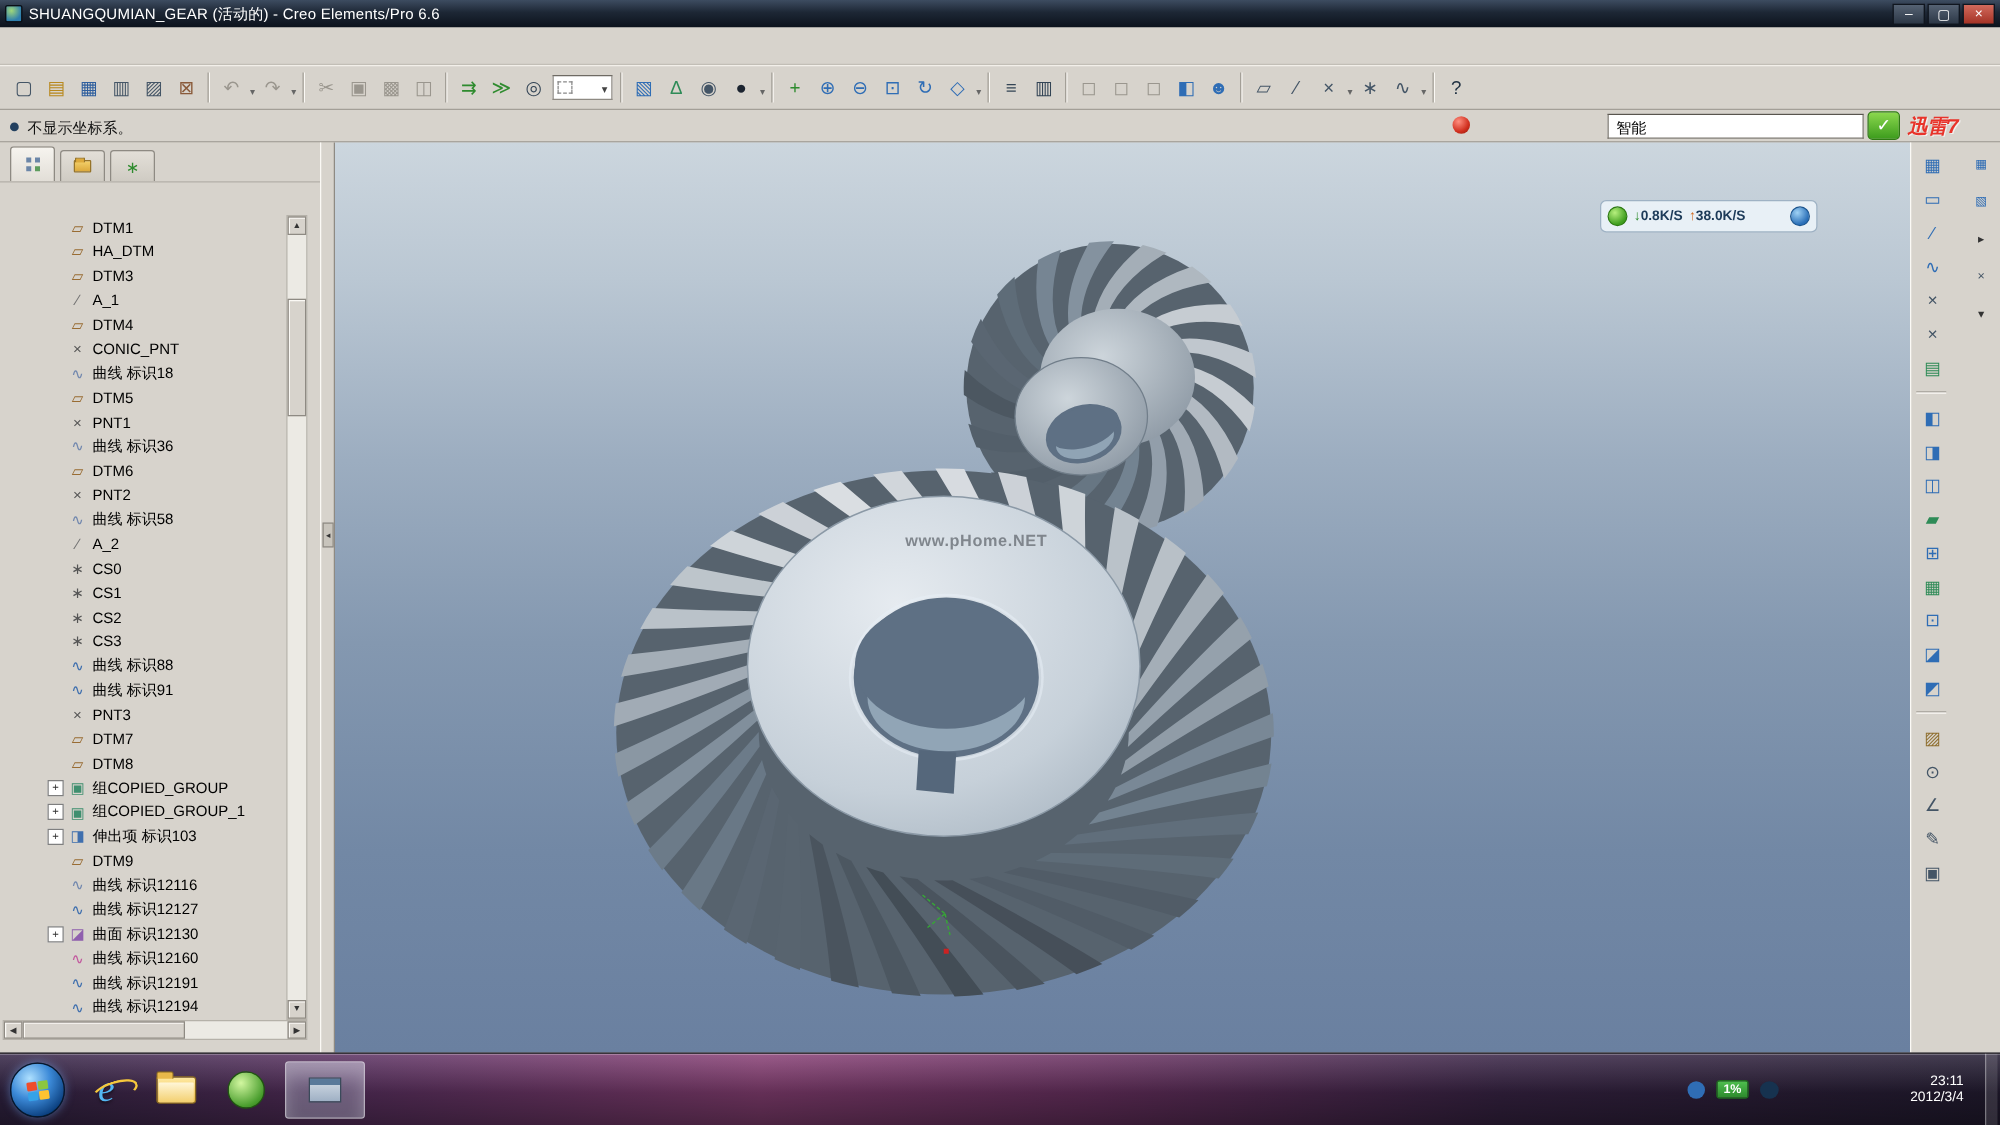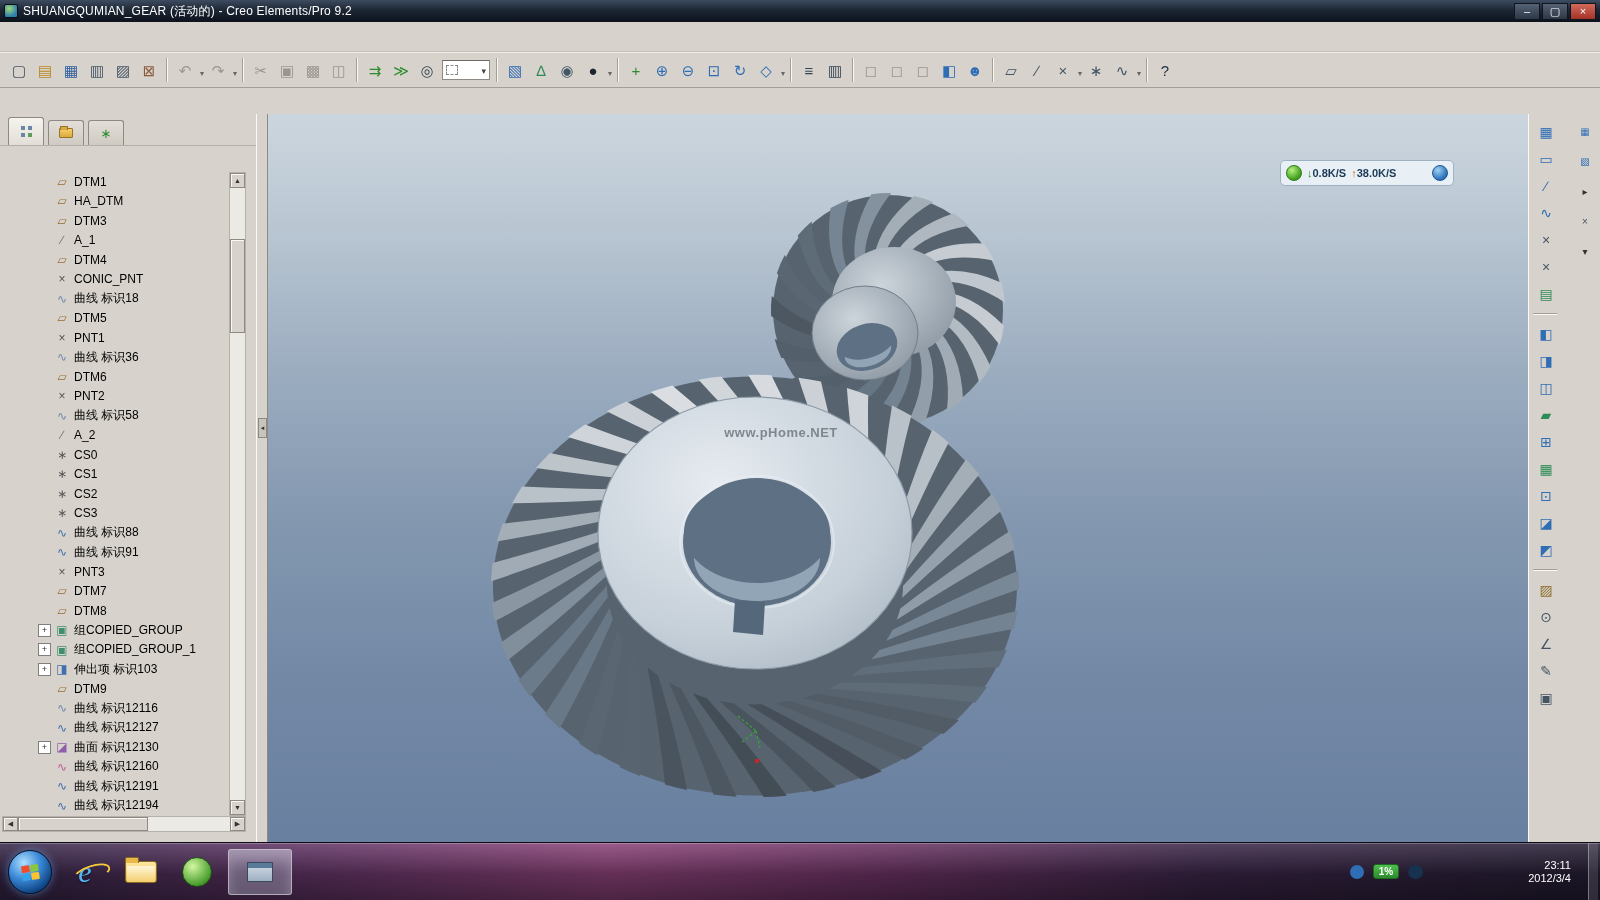--- a/index.html
+++ b/index.html
@@ -197,21 +197,21 @@
   .show-desktop{width:10px;height:58px;margin-left:8px;background:rgba(255,255,255,.12);
     border-left:1px solid rgba(255,255,255,.35);}
 </style>
 </head>
 <body>
 
 <div class="screen" data-name="screen">
 
   <div class="titlebar" data-name="titlebar">
     <span class="app-icon" data-name="app-icon"></span>
-    <span class="title-text" data-name="window-title">SHUANGQUMIAN_GEAR (活动的) - Creo Elements/Pro 9.2</span>
+    <span class="title-text" data-name="window-title">SHUANGQUMIAN_GEAR (活动的) - Creo Elements/Pro 6.6</span>
     <span class="win-btns" data-name="window-controls">
       <span class="wbtn" data-name="minimize-button">–</span>
       <span class="wbtn" data-name="maximize-button">▢</span>
       <span class="wbtn close" data-name="close-button">×</span>
     </span>
   </div>
 
   <div class="menubar" data-name="menubar">
 
   <span class="menu-item" data-name="menu-file"></span>
@@ -351,20 +351,28 @@
       </span>
       <span class="tbtn has-dd" data-name="sketch-datum-curve" style="--ic: #445566;">
         <span class="glyph" data-name="toolbar-icon">∿</span>
       </span>
       <span class="tsep" data-name="toolbar-separator"></span>
       <span class="tbtn" data-name="context-help" style="--ic: #223344;">
         <span class="glyph" data-name="toolbar-icon">?</span>
       </span>
     </div>
 
+  <div class="msgbar" data-name="message-bar">
+    <span class="msg-dot" data-name="status-dot-icon"></span>
+    <span class="msg-text" data-name="status-message">不显示坐标系。</span>
+    <span class="status-ball" data-name="model-status-icon"></span>
+    <span class="search-box" data-name="search-input">智能</span>
+    <span class="xl-quick" data-name="xunlei-quick-icon">✓</span>
+    <span class="xl-logo" data-name="xunlei-logo">迅雷7</span>
+  </div>
 
   <div class="left-panel" data-name="model-tree-panel">
     <div class="panel-tabs" data-name="panel-tabs">
       <span class="ptab active" data-name="tab-model-tree">
           <span class="ic-grid" data-name="model-tree-tab-icon"></span>
         </span>
       <span class="ptab" data-name="tab-folder-browser">
           <span class="ic-folder" data-name="folder-browser-tab-icon"></span>
         </span>
       <span class="ptab" data-name="tab-favorites">

